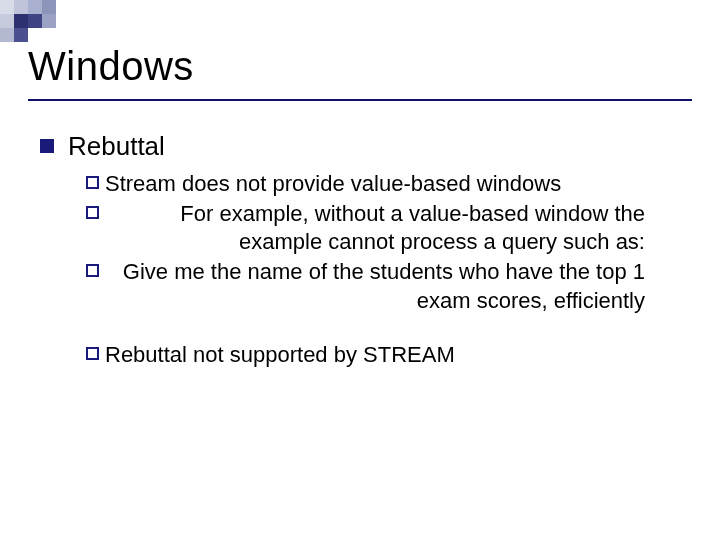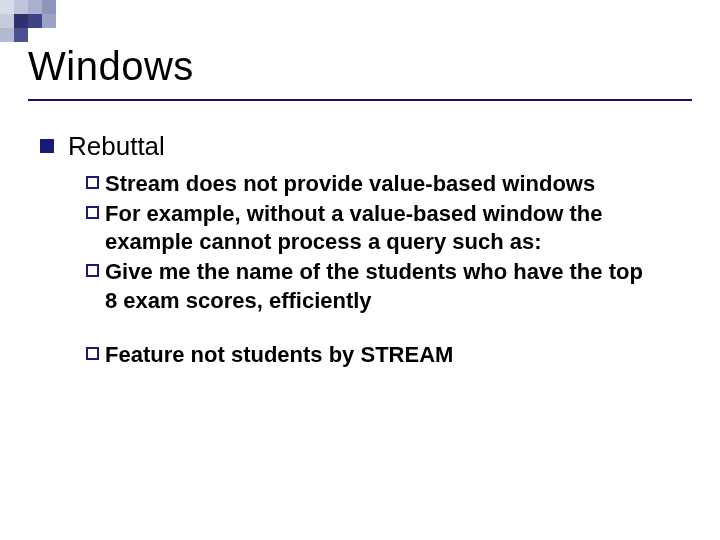--- a/index.html
+++ b/index.html
@@ -4,26 +4,26 @@
 <style>
   * { margin: 0; padding: 0; box-sizing: border-box; }
   html, body { width: 720px; height: 540px; background: #fff; font-family: Arial, Helvetica, sans-serif; color: #000; overflow: hidden; }
   .slide { position: relative; width: 720px; height: 540px; }
   .deco { position: absolute; top: 0; left: 0; }
   .deco .row { display: flex; }
   .deco .cell { width: 14px; height: 14px; }
   .title-wrap { padding: 44px 28px 0 28px; }
   .title { font-size: 40px; font-weight: 400; letter-spacing: 0.5px; }
   .rule { margin: 10px 28px 0 28px; border: 0; border-top: 2px solid #10106a; }
-  .body { padding: 30px 40px 0 40px; }
+  .body { padding: 30px 40px 0 40px; text-align: right; }
   .sec { margin-bottom: 26px; }
   .sec-head { display: flex; align-items: flex-start; margin-bottom: 8px; }
   .bullet-sq { width: 14px; height: 14px; background: #1a1a7a; margin-right: 14px; margin-top: 8px; flex-shrink: 0; }
   .sec-title { font-size: 26px; }
-  .sub-list { margin-left: 46px; font-weight: bold; }
+  .sub-list { margin-left: 46px; }
   .sub-item { display: flex; align-items: flex-start; font-size: 22px; line-height: 1.28; margin-bottom: 2px; }
   .sub-mark { width: 13px; height: 13px; border: 2px solid #1a1a7a; margin-right: 6px; margin-top: 6px; flex-shrink: 0; }
   .sub-text { max-width: 540px; }
 </style>
 </head>
 <body>
 
 <div class="slide">
 
   <div class="deco">
@@ -63,28 +63,28 @@
         <div class="sub-item">
           <div class="sub-mark"></div>
           <div class="sub-text">Stream does not provide value-based windows</div>
         </div>
         <div class="sub-item">
           <div class="sub-mark"></div>
           <div class="sub-text">For example, without a value-based window the example cannot process a query such as:</div>
         </div>
         <div class="sub-item">
           <div class="sub-mark"></div>
-          <div class="sub-text">Give me the name of the students who have the top 8 exam scores, efficiently</div>
+          <div class="sub-text">Give me the name of the students who have the top 1 exam scores, efficiently</div>
         </div>
       </div>
     </div>
 
     <div class="sec">
       <div class="sub-list">
         <div class="sub-item">
           <div class="sub-mark"></div>
-          <div class="sub-text">Feature not students by STREAM</div>
+          <div class="sub-text">Rebuttal not supported by STREAM</div>
         </div>
       </div>
     </div>
 
   </div>
 </div>
 
 </body></html>

